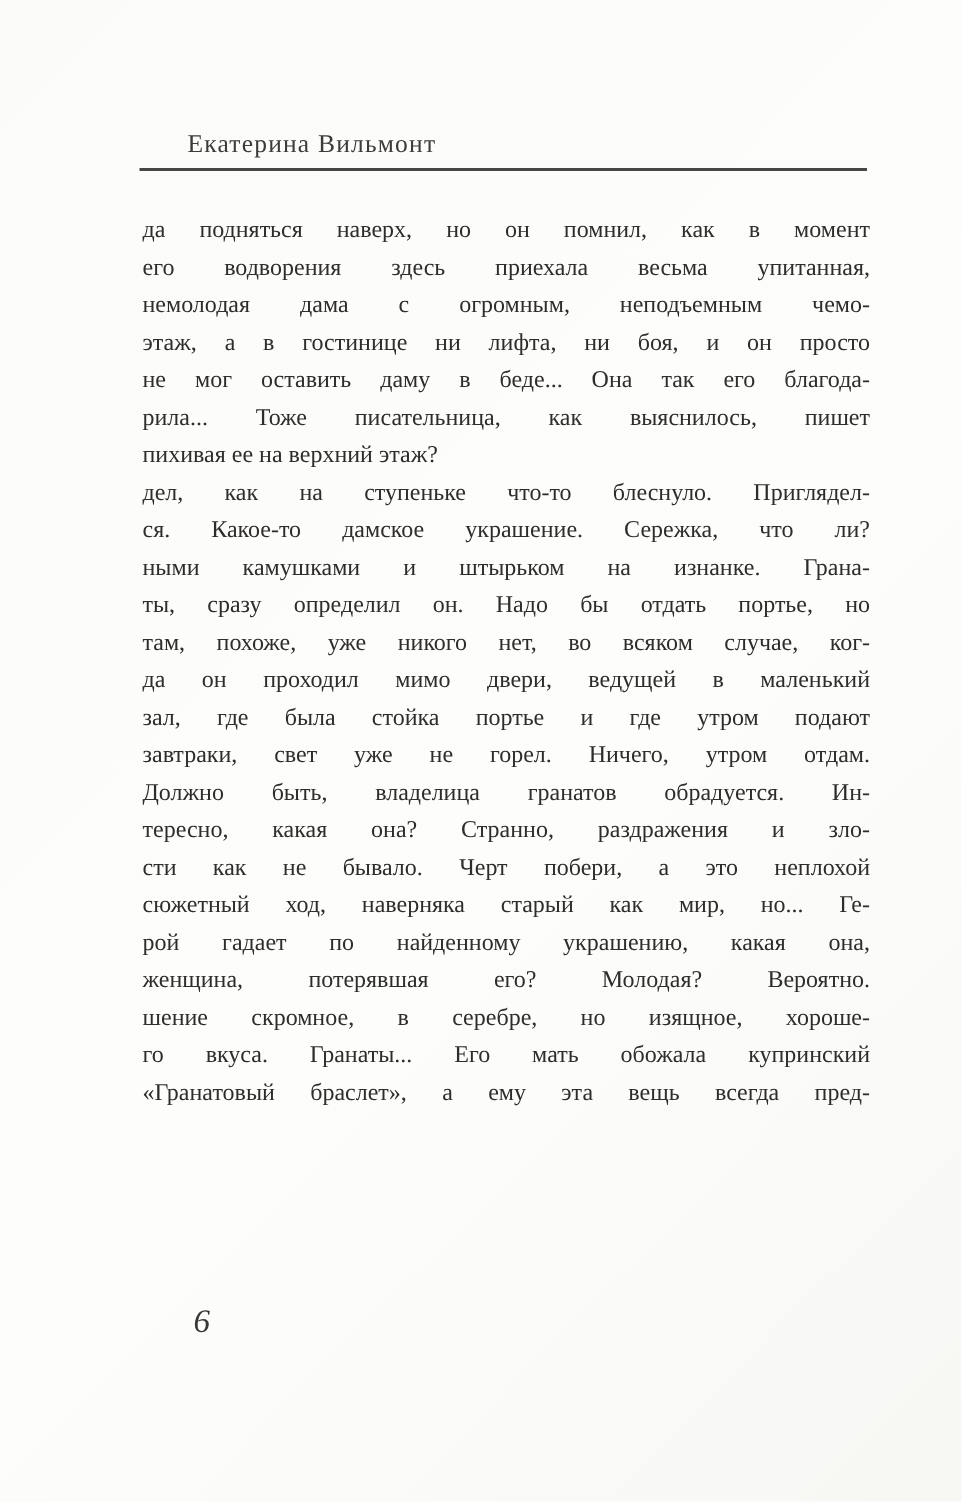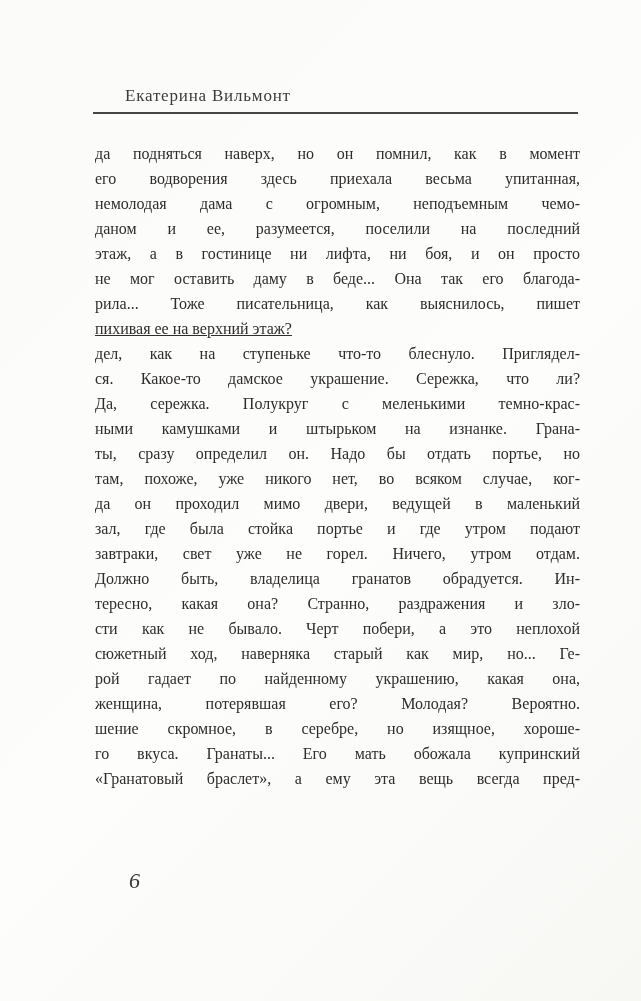--- a/index.html
+++ b/index.html
@@ -42,21 +42,20 @@
     height: 25px;
     line-height: 25px;
     font-size: 16px;
     text-align: justify;
     text-align-last: justify;
     overflow: visible;
     white-space: normal;
   }
   .text-line.nojust {
     text-align-last: left;
-    text-decoration: underline;
   }
   .text-line.indented {
     padding-left: 27px;
   }
   .page-number {
     position: absolute;
     left: 129px;
     top: 868px;
     font-size: 22px;
     font-style: italic;
@@ -66,28 +65,26 @@
 </head>
 <body>
 
 <div class="page">
   <div class="running-header">Екатерина Вильмонт</div>
   <div class="header-rule"></div>
   <div class="body-text" id="paragraphs">
       <div class="text-line">да подняться наверх, но он помнил, как в момент</div>
       <div class="text-line">его водворения здесь приехала весьма упитанная,</div>
       <div class="text-line">немолодая дама с огромным, неподъемным чемо-</div>
-      <div class="text-line">даном и ее, разумеется, поселили на последний</div>
       <div class="text-line">этаж, а в гостинице ни лифта, ни боя, и он просто</div>
       <div class="text-line">не мог оставить даму в беде... Она так его благода-</div>
       <div class="text-line">рила... Тоже писательница, как выяснилось, пишет</div>
       <div class="text-line nojust">пихивая ее на верхний этаж?</div>
       <div class="text-line">дел, как на ступеньке что-то блеснуло. Приглядел-</div>
       <div class="text-line">ся. Какое-то дамское украшение. Сережка, что ли?</div>
-      <div class="text-line">Да, сережка. Полукруг с меленькими темно-крас-</div>
       <div class="text-line">ными камушками и штырьком на изнанке. Грана-</div>
       <div class="text-line">ты, сразу определил он. Надо бы отдать портье, но</div>
       <div class="text-line">там, похоже, уже никого нет, во всяком случае, ког-</div>
       <div class="text-line">да он проходил мимо двери, ведущей в маленький</div>
       <div class="text-line">зал, где была стойка портье и где утром подают</div>
       <div class="text-line">завтраки, свет уже не горел. Ничего, утром отдам.</div>
       <div class="text-line">Должно быть, владелица гранатов обрадуется. Ин-</div>
       <div class="text-line">тересно, какая она? Странно, раздражения и зло-</div>
       <div class="text-line">сти как не бывало. Черт побери, а это неплохой</div>
       <div class="text-line">сюжетный ход, наверняка старый как мир, но... Ге-</div>

